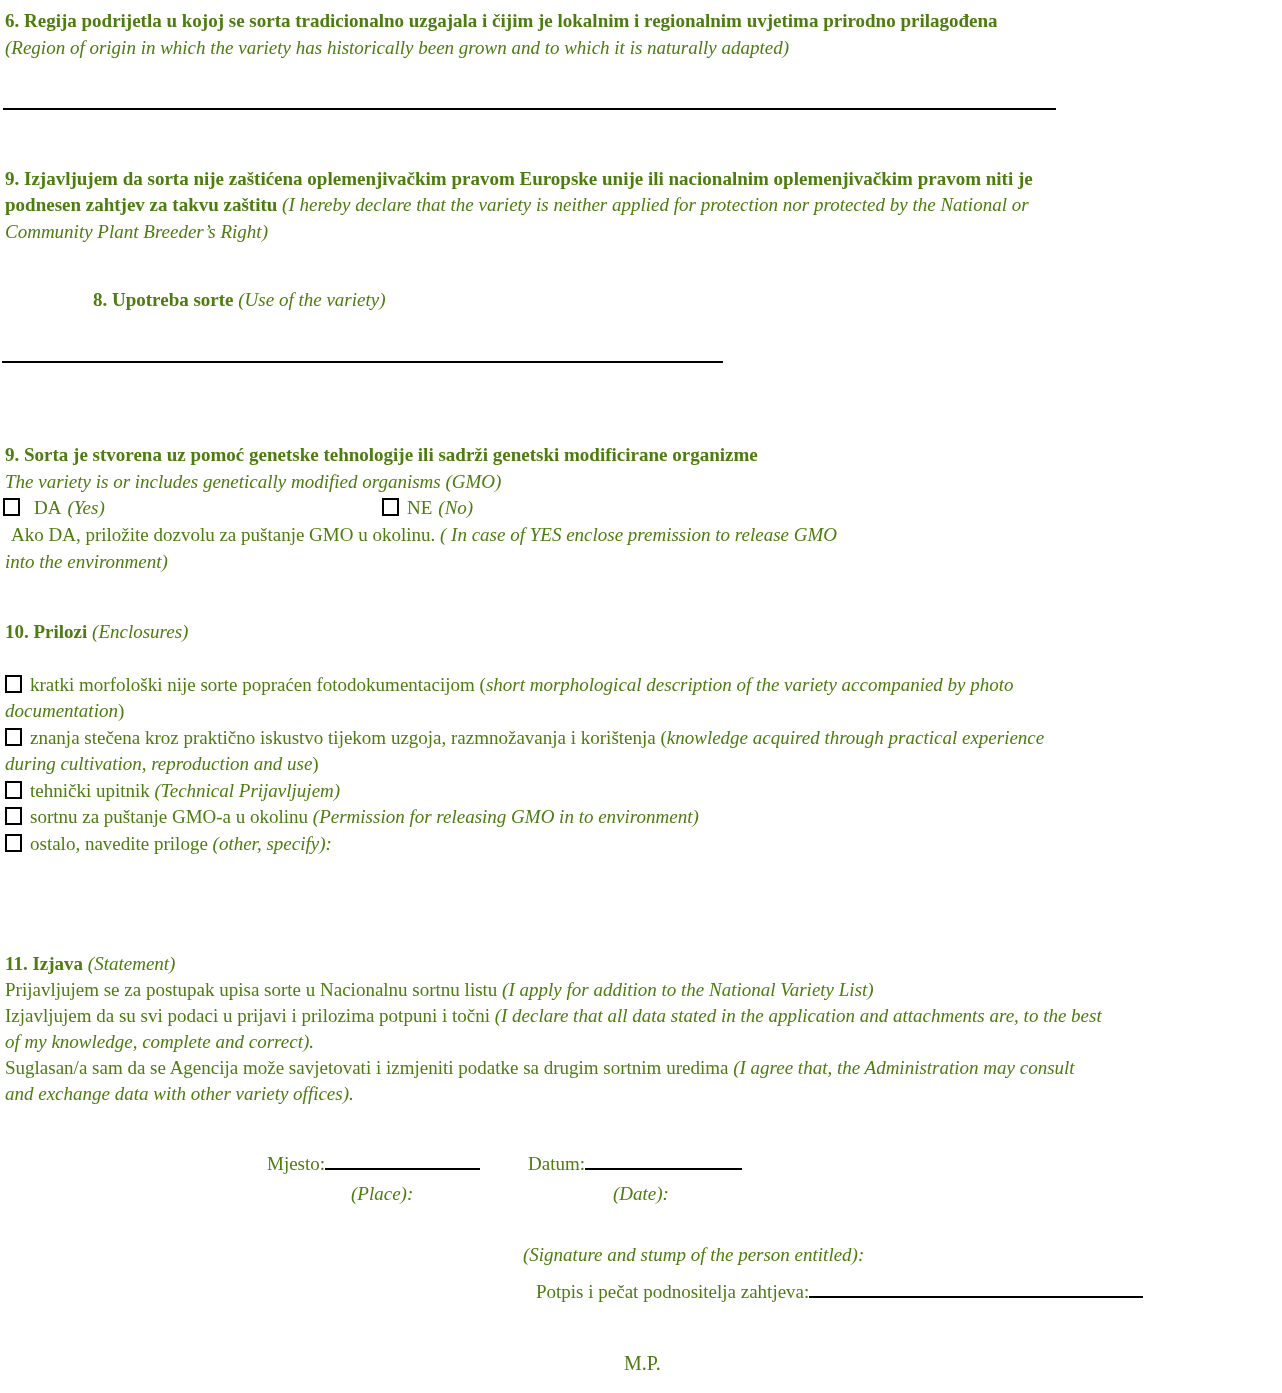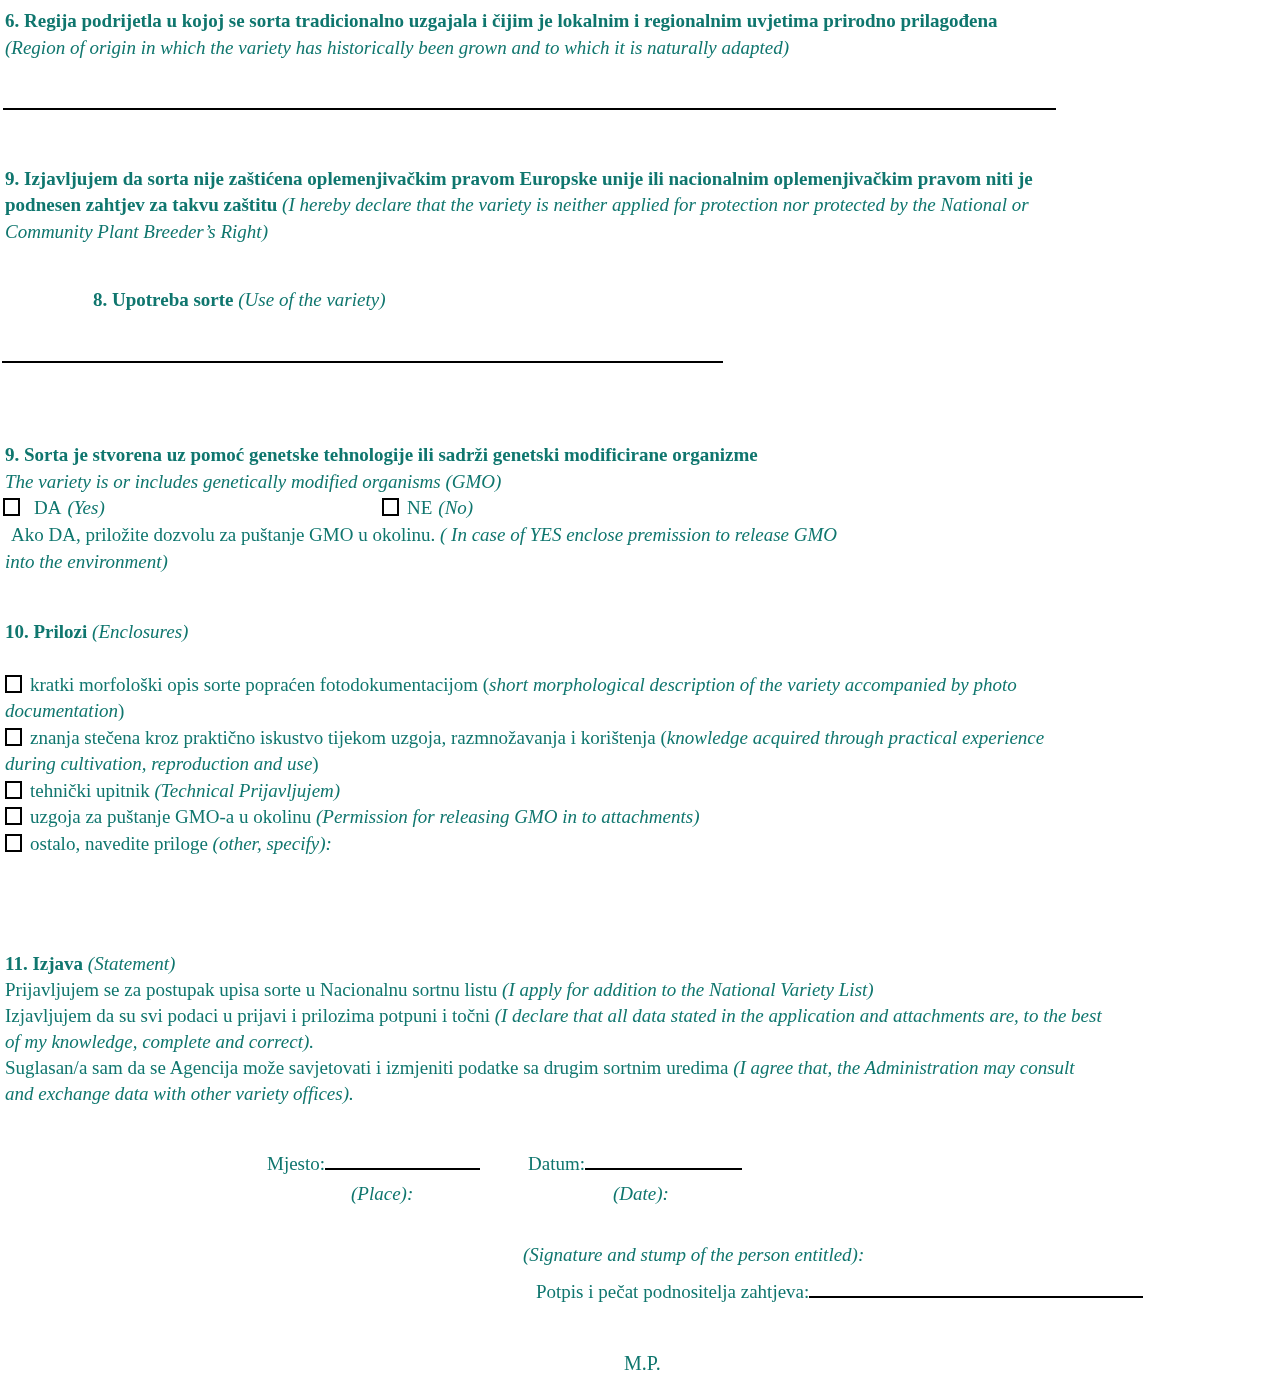--- a/index.html
+++ b/index.html
@@ -4,21 +4,21 @@
 <style>
   html,body{margin:0;padding:0}
   body{
     position:relative;
     width:1282px;height:1393px;
     background:#ffffff;
     color:#000000;
     font-family:"Liberation Serif","DejaVu Serif",serif;
     overflow:hidden;
   }
-  .line{position:absolute;white-space:nowrap;font-size:19px;line-height:22px;color:#0f766e}
+  .line{position:absolute;white-space:nowrap;font-size:19px;line-height:22px;color:#4d7c0f}
   .b{font-weight:700}
   .i{font-style:italic}
   .bi{font-weight:400;font-style:italic}
   .rule{position:absolute;border-top:2px solid #000;height:0}
   .cb{
     display:inline-block;width:13px;height:14px;
     border:2px solid #000;background:#fff;
     vertical-align:-2px;margin-right:8px;
   }
   .cb.wide{margin-right:14px}
@@ -56,39 +56,39 @@
 <div class="line" style="top:524px;left:11px">
   <span>Ako DA, priložite dozvolu za puštanje GMO u okolinu. </span><span class="i">( In case of YES enclose premission to release GMO</span>
 </div>
 <div class="line i" style="top:551px;left:5px">into the environment)</div>
 
 <div class="line" style="top:621px;left:5px">
   <span class="b">10. Prilozi </span><span class="bi">(Enclosures)</span>
 </div>
 
 <div class="line" style="top:674px;left:5px">
-  <span class="cb"></span><span>kratki morfološki opis sorte popraćen fotodokumentacijom (</span><span class="i">short morphological description of the variety accompanied by photo</span>
+  <span class="cb"></span><span>kratki morfološki nije sorte popraćen fotodokumentacijom (</span><span class="i">short morphological description of the variety accompanied by photo</span>
 </div>
 <div class="line" style="top:700px;left:5px">
   <span class="i">documentation</span><span>)</span>
 </div>
 
 <div class="line" style="top:727px;left:5px">
   <span class="cb"></span><span>znanja stečena kroz praktično iskustvo tijekom uzgoja, razmnožavanja i korištenja (</span><span class="i">knowledge acquired through practical experience</span>
 </div>
 <div class="line" style="top:753px;left:5px">
   <span class="i">during cultivation, reproduction and use</span><span>)</span>
 </div>
 
 <div class="line" style="top:780px;left:5px">
   <span class="cb"></span><span>tehnički upitnik </span><span class="i">(Technical Prijavljujem)</span>
 </div>
 
 <div class="line" style="top:806px;left:5px">
-  <span class="cb"></span><span>uzgoja za puštanje GMO-a u okolinu </span><span class="i">(Permission for releasing GMO in to attachments)</span>
+  <span class="cb"></span><span>sortnu za puštanje GMO-a u okolinu </span><span class="i">(Permission for releasing GMO in to environment)</span>
 </div>
 
 <div class="line" style="top:833px;left:5px">
   <span class="cb"></span><span>ostalo, navedite priloge </span><span class="i">(other, specify):</span>
 </div>
 
 <div class="line" style="top:953px;left:5px">
   <span class="b">11. Izjava </span><span class="bi">(Statement)</span>
 </div>
 <div class="line" style="top:979px;left:5px">

